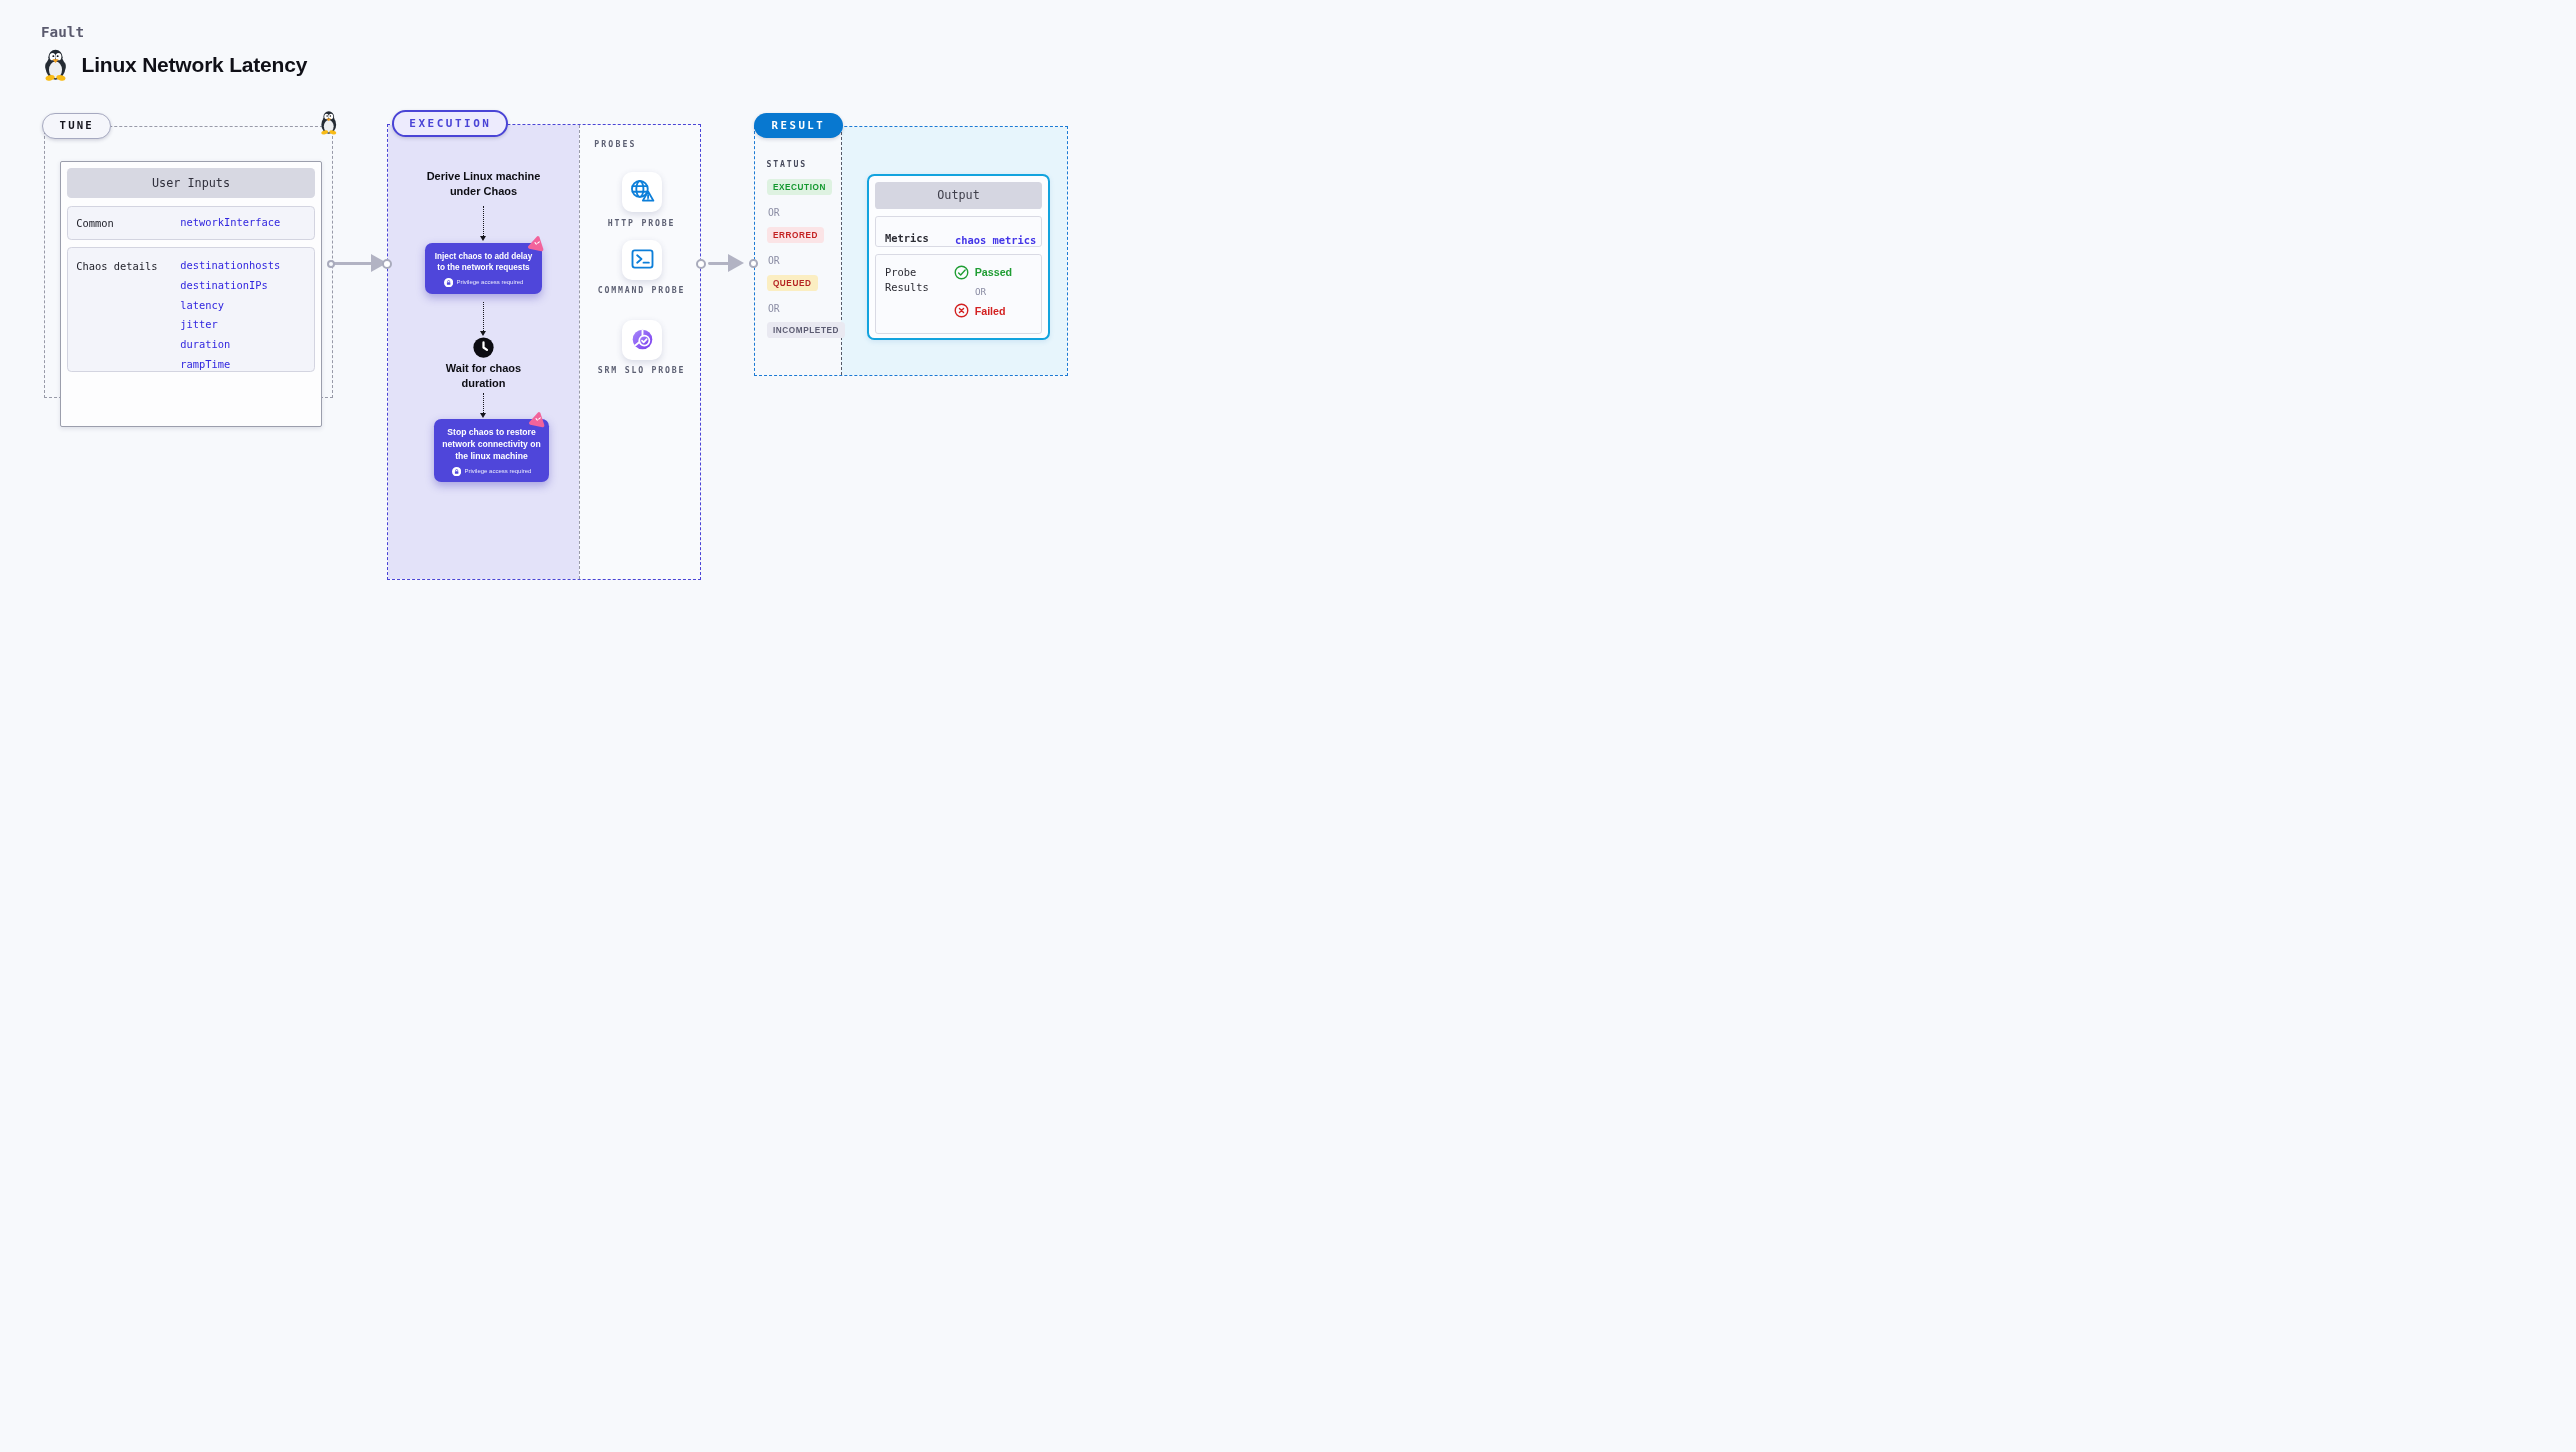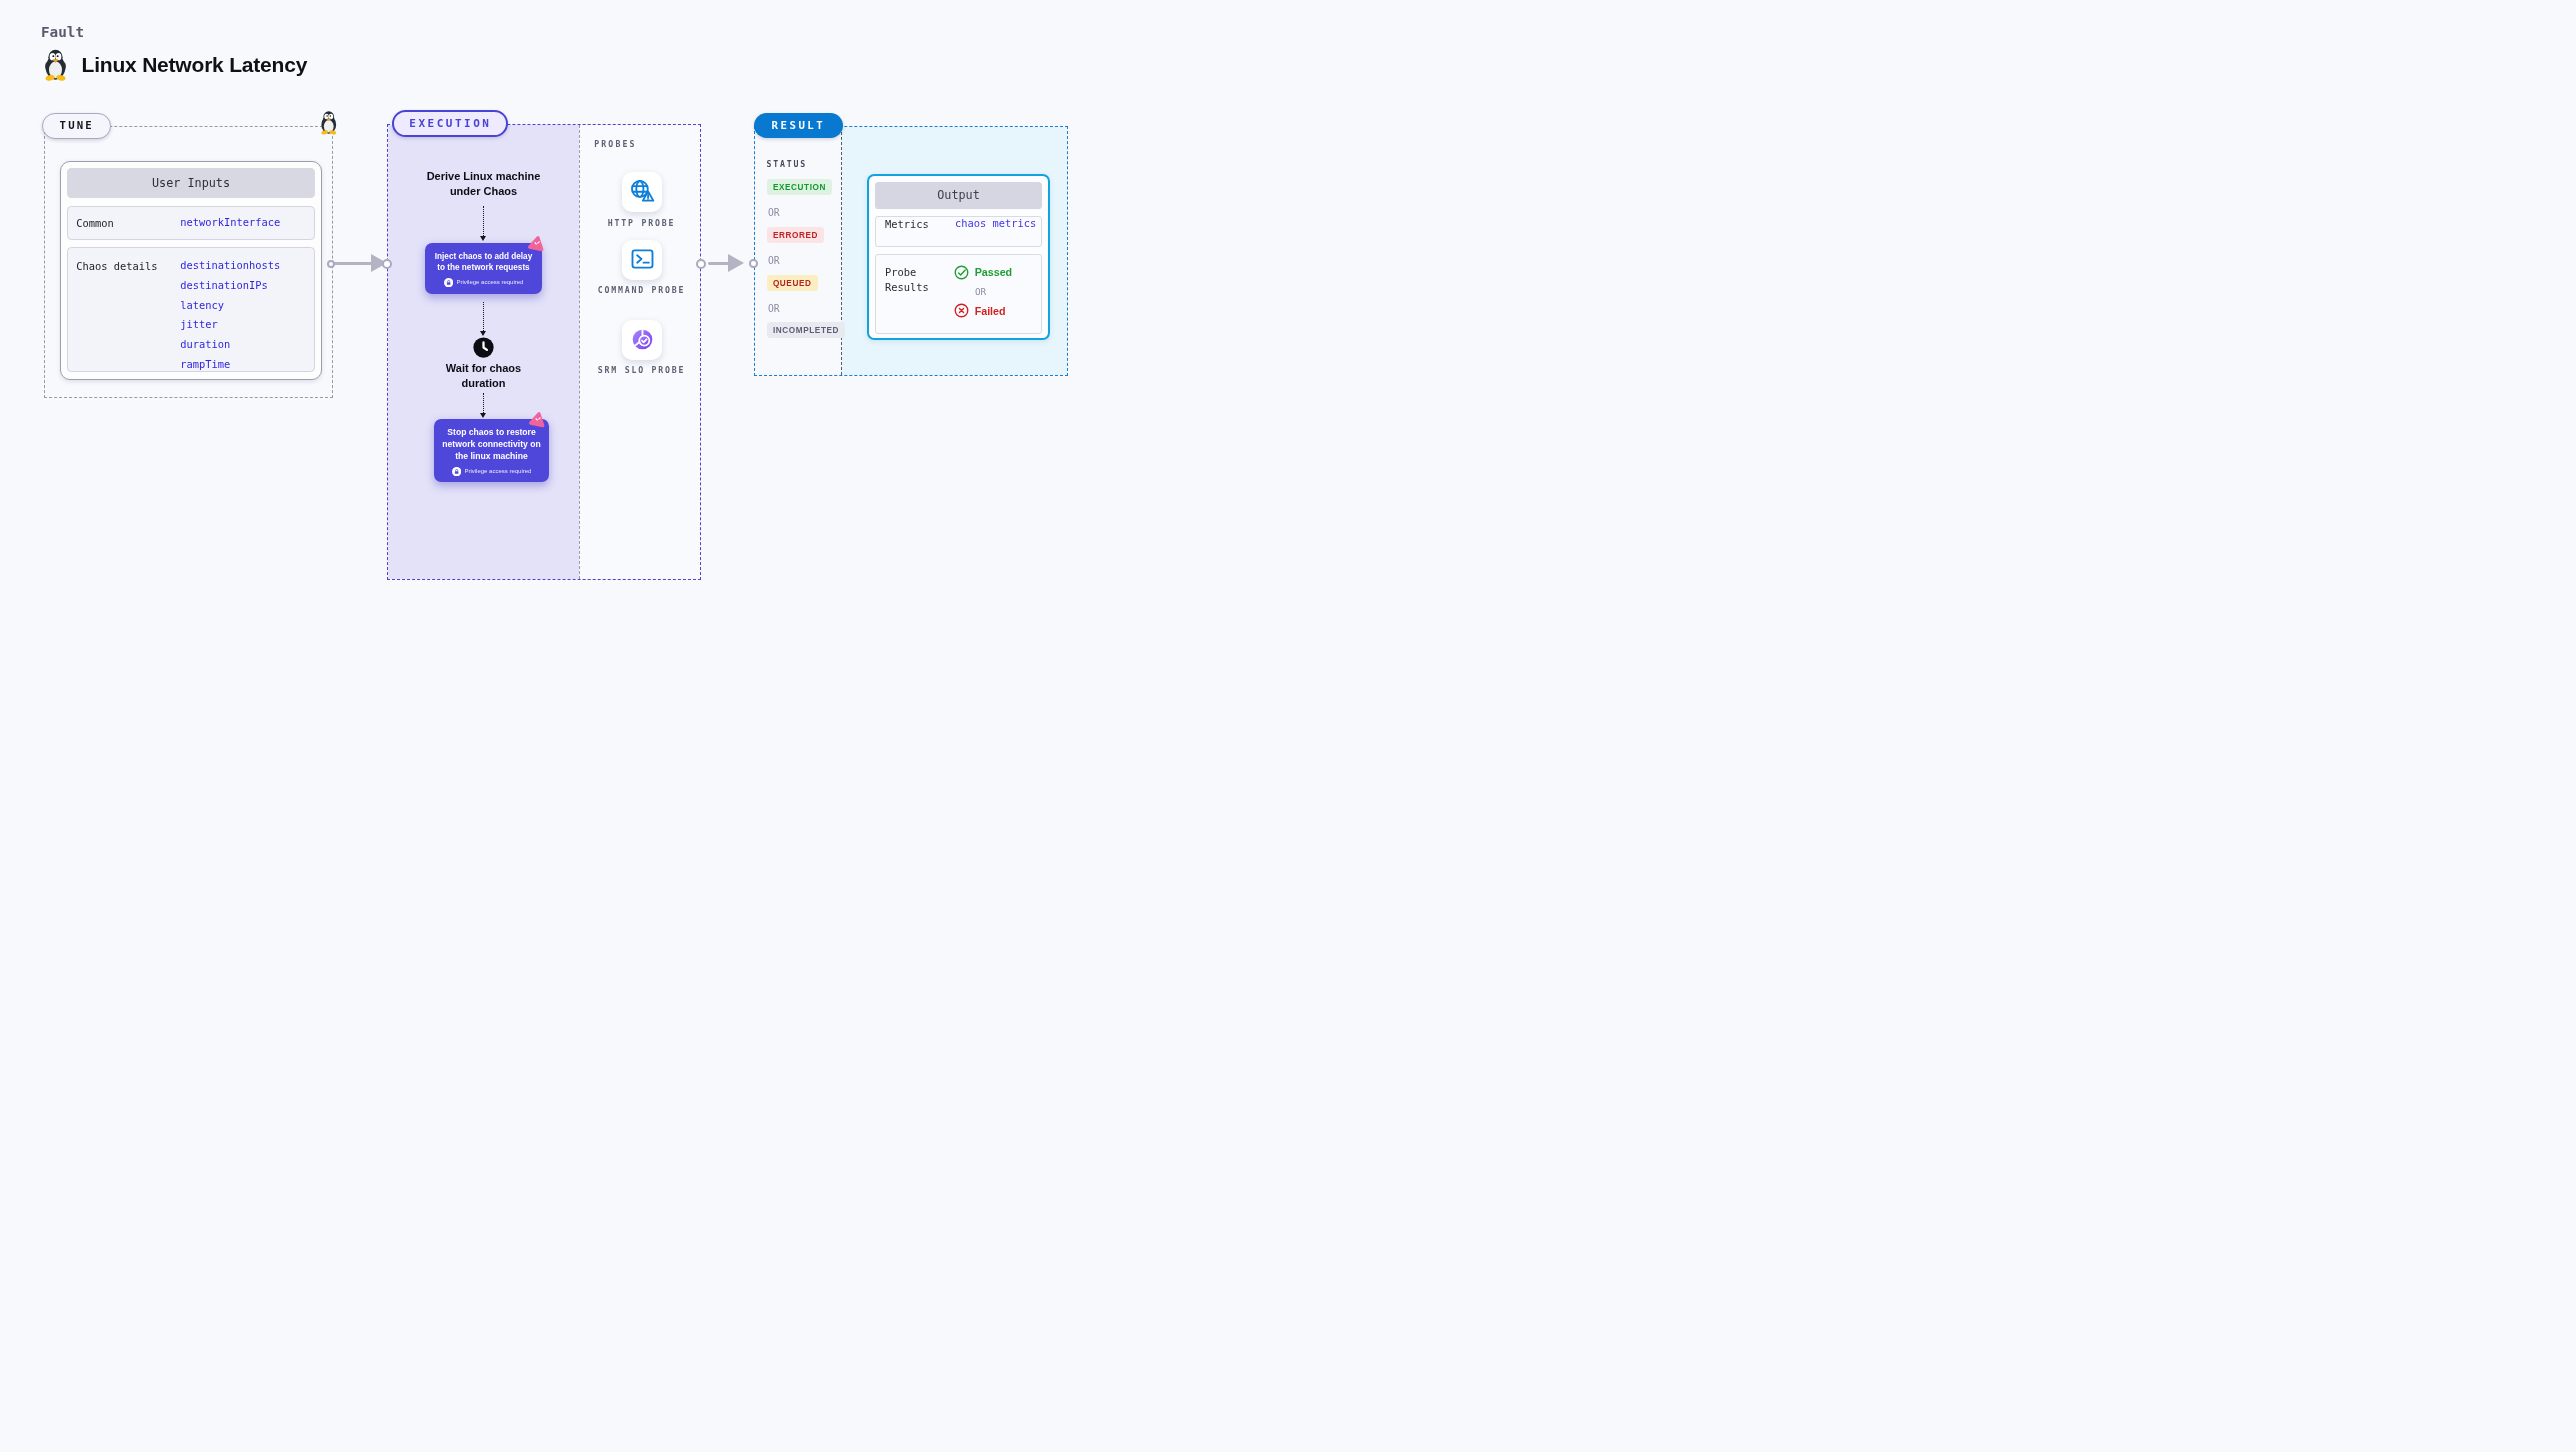--- a/index.html
+++ b/index.html
@@ -19,22 +19,22 @@
         background:#f5f6fb;border:1.4px solid #a6a9c0;color:#15151e;}
   .pill-exec{left:4.3px;top:-15px;padding:5px 15px;font-size:11px;letter-spacing:2.5px;
         background:#edebfd;border:2.1px solid #4a44d6;color:#4a44d6;}
   .pill-result{left:-1.4px;top:-13.6px;padding:5.7px 18px;font-size:10.7px;letter-spacing:2.5px;
         background:#0878d0;border:none;color:#ffffff;}
 
   
   .tune-box{position:absolute;left:44px;top:126px;width:287px;height:270px;
             border:1.4px dashed #989aa8;}
   .tux-sm{position:absolute;right:-7.2px;top:-18px;z-index:5;}
-  .ui-card{position:absolute;left:15px;top:34px;width:262px;height:219px;background:#fdfdfe;
-           border:1.4px solid #9b9eac;border-radius:10px;box-shadow:0 1.4px 4.3px rgba(50,50,90,.12);
+  .ui-card{position:absolute;left:15px;top:34px;width:262px;height:266px;background:#fdfdfe;
+           border:1.4px solid #9b9eac;border-radius:2px;box-shadow:0 1.4px 4.3px rgba(50,50,90,.12);
            padding:5.7px;box-sizing:border-box;}
   .ui-head{height:30px;line-height:30px;text-align:center;background:#d7d8e2;border-radius:4.3px;
            font-family:"DejaVu Sans Mono",monospace;font-size:11.8px;color:#30303c;margin-bottom:8.6px;}
   .ui-row{background:#f3f4fa;border:0.7px solid #d3d4e0;border-radius:4.3px;display:flex;
           margin-bottom:7.2px;box-sizing:border-box;}
   .ui-row-common{height:34px;align-items:center;}
   .ui-row-chaos{height:125px;align-items:flex-start;padding-top:11.5px;}
   .ui-label{font-family:"DejaVu Sans Mono",monospace;font-size:10.4px;color:#23232c;
             padding-left:8.6px;width:104px;flex:0 0 104px;}
   .ui-vals{display:flex;flex-direction:column;}
@@ -84,21 +84,21 @@
   .or{position:absolute;left:13px;font-family:"DejaVu Sans Mono",monospace;
       font-size:9.7px;color:#8b8da4;}
 
   .output-card{position:absolute;left:112px;top:47px;width:183px;height:166px;background:#fcfdff;
       border:2.1px solid #12a3de;border-radius:7.2px;padding:6.4px;box-sizing:border-box;
       box-shadow:0 1.4px 5.7px rgba(30,120,190,.12);}
   .out-head{height:27px;line-height:27px;text-align:center;background:#d5d6e1;border-radius:3.6px;
       font-family:"DejaVu Sans Mono",monospace;font-size:11.8px;color:#3f3f4b;}
   .out-row{border:0.7px solid #d9dae4;background:#fafbfe;border-radius:2.9px;margin-top:6.4px;
       display:flex;box-sizing:border-box;}
-  .out-row-metrics{height:31.5px;align-items:flex-start;}
+  .out-row-metrics{height:31.5px;align-items:flex-end;font-weight:bold;}
   .out-row-probe{height:80px;align-items:flex-start;padding-top:10px;}
   .out-label{font-family:"DejaVu Sans Mono",monospace;font-size:10.4px;color:#2b2b33;
       padding-left:8.6px;width:70px;flex:0 0 70px;line-height:1.45;}
   .out-value{font-family:"DejaVu Sans Mono",monospace;font-size:10.4px;color:#4335e8;}
   .pr-col{display:flex;flex-direction:column;}
   .pr-item{display:flex;align-items:center;gap:5.7px;font-size:10.7px;font-weight:bold;}
   .pr-pass{color:#1f9d33;}
   .pr-fail{color:#d32121;}
   .pr-or{font-family:"DejaVu Sans Mono",monospace;font-size:9.3px;color:#8b8da4;
       font-weight:normal;margin:6.4px 0 6.4px 21px;}

